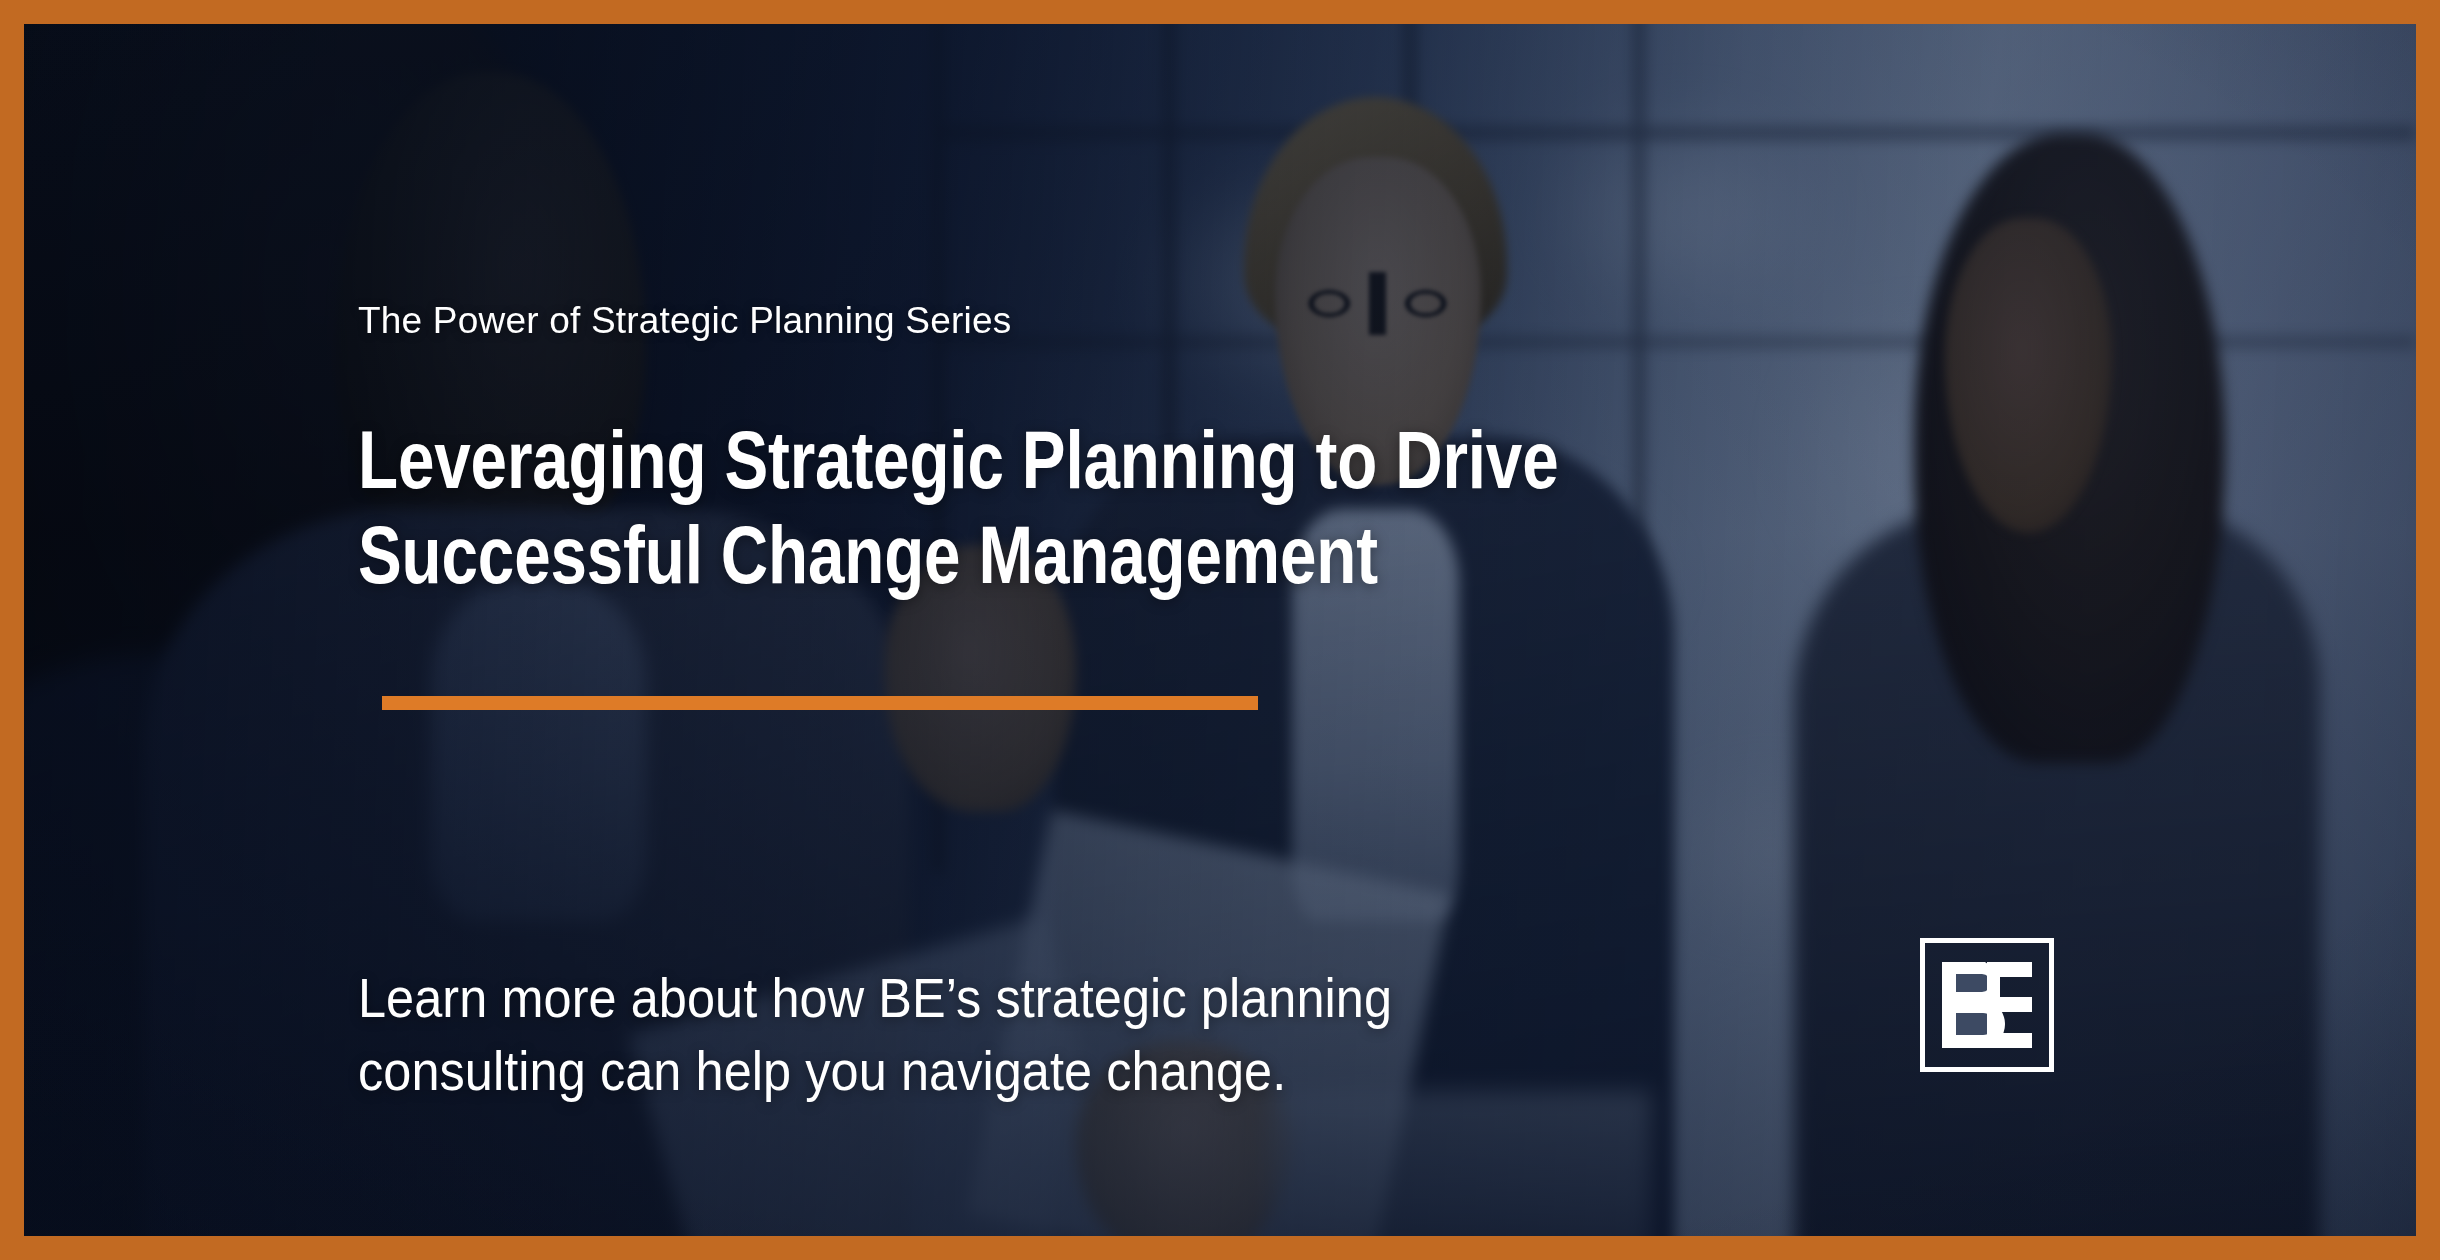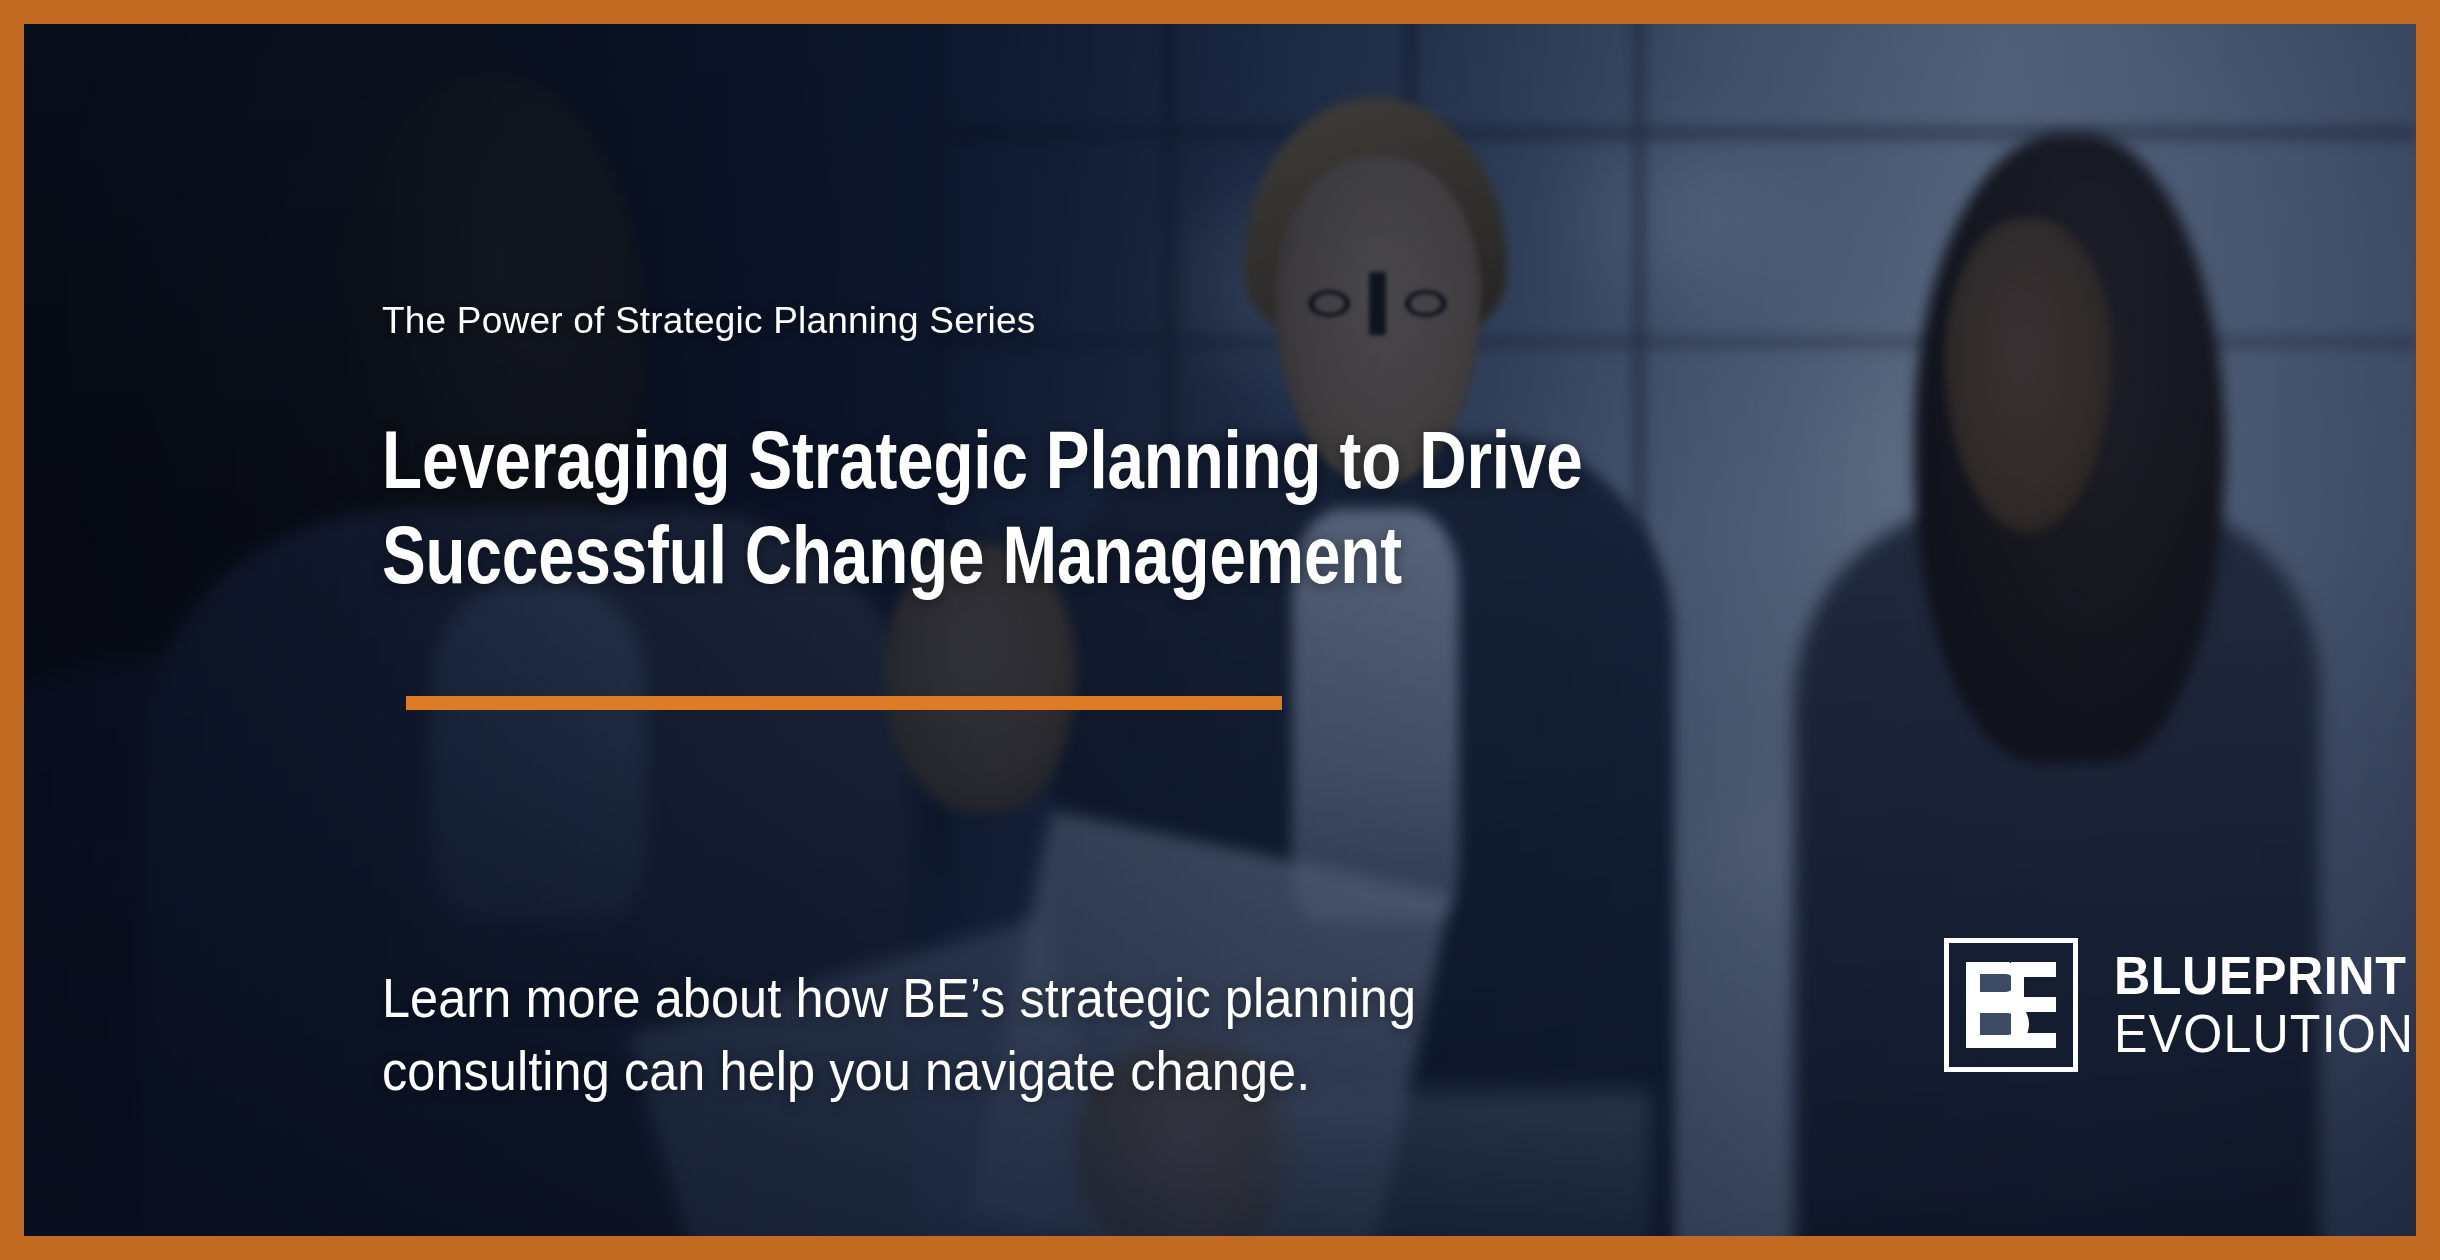--- a/index.html
+++ b/index.html
@@ -228,21 +228,20 @@
   .vignette {
     position: absolute; inset: 0;
     background: radial-gradient(ellipse 118% 130% at 52% 44%,
       rgba(0,0,0,0) 44%, rgba(4,10,22,.34) 82%, rgba(3,8,18,.58) 100%);
   }
 
   
   .content {
     position: absolute; inset: 0;
     padding: 12px 0 0 334px;
-    margin-left: 24px;
   }
 
   .eyebrow {
     position: absolute;
     left: 334px;
     top: 276px;
     font-size: 37px;
     font-weight: 400;
     letter-spacing: .2px;
     color: #ffffff;
@@ -397,21 +396,17 @@
             <path fill="#3d4a63" d="M31 31 H57 a9 9 0 0 1 0 18 H31 Z"></path>
             <path fill="#ffffff" d="M17 57 H62 a25 25 0 0 1 0 48 H17 Z"></path>
             <path fill="#3d4a63" d="M31 70 H58 a10 10 0 0 1 0 22 H31 Z"></path>
 
             <rect fill="#ffffff" x="62" y="19" width="45" height="15"></rect>
             <rect fill="#ffffff" x="66" y="54" width="41" height="15"></rect>
             <rect fill="#ffffff" x="66" y="90" width="41" height="15"></rect>
             <rect fill="#ffffff" x="62" y="19" width="13" height="86"></rect>
           </svg>
         </div>
-        <div class="logo-type">
-          <span class="logo-word1">BLUEPRINT</span>
-          <span class="logo-word2">EVOLUTION</span>
-        </div>
       </div>
 
     </div>
   </div>
 </div>
 
 </body></html>

